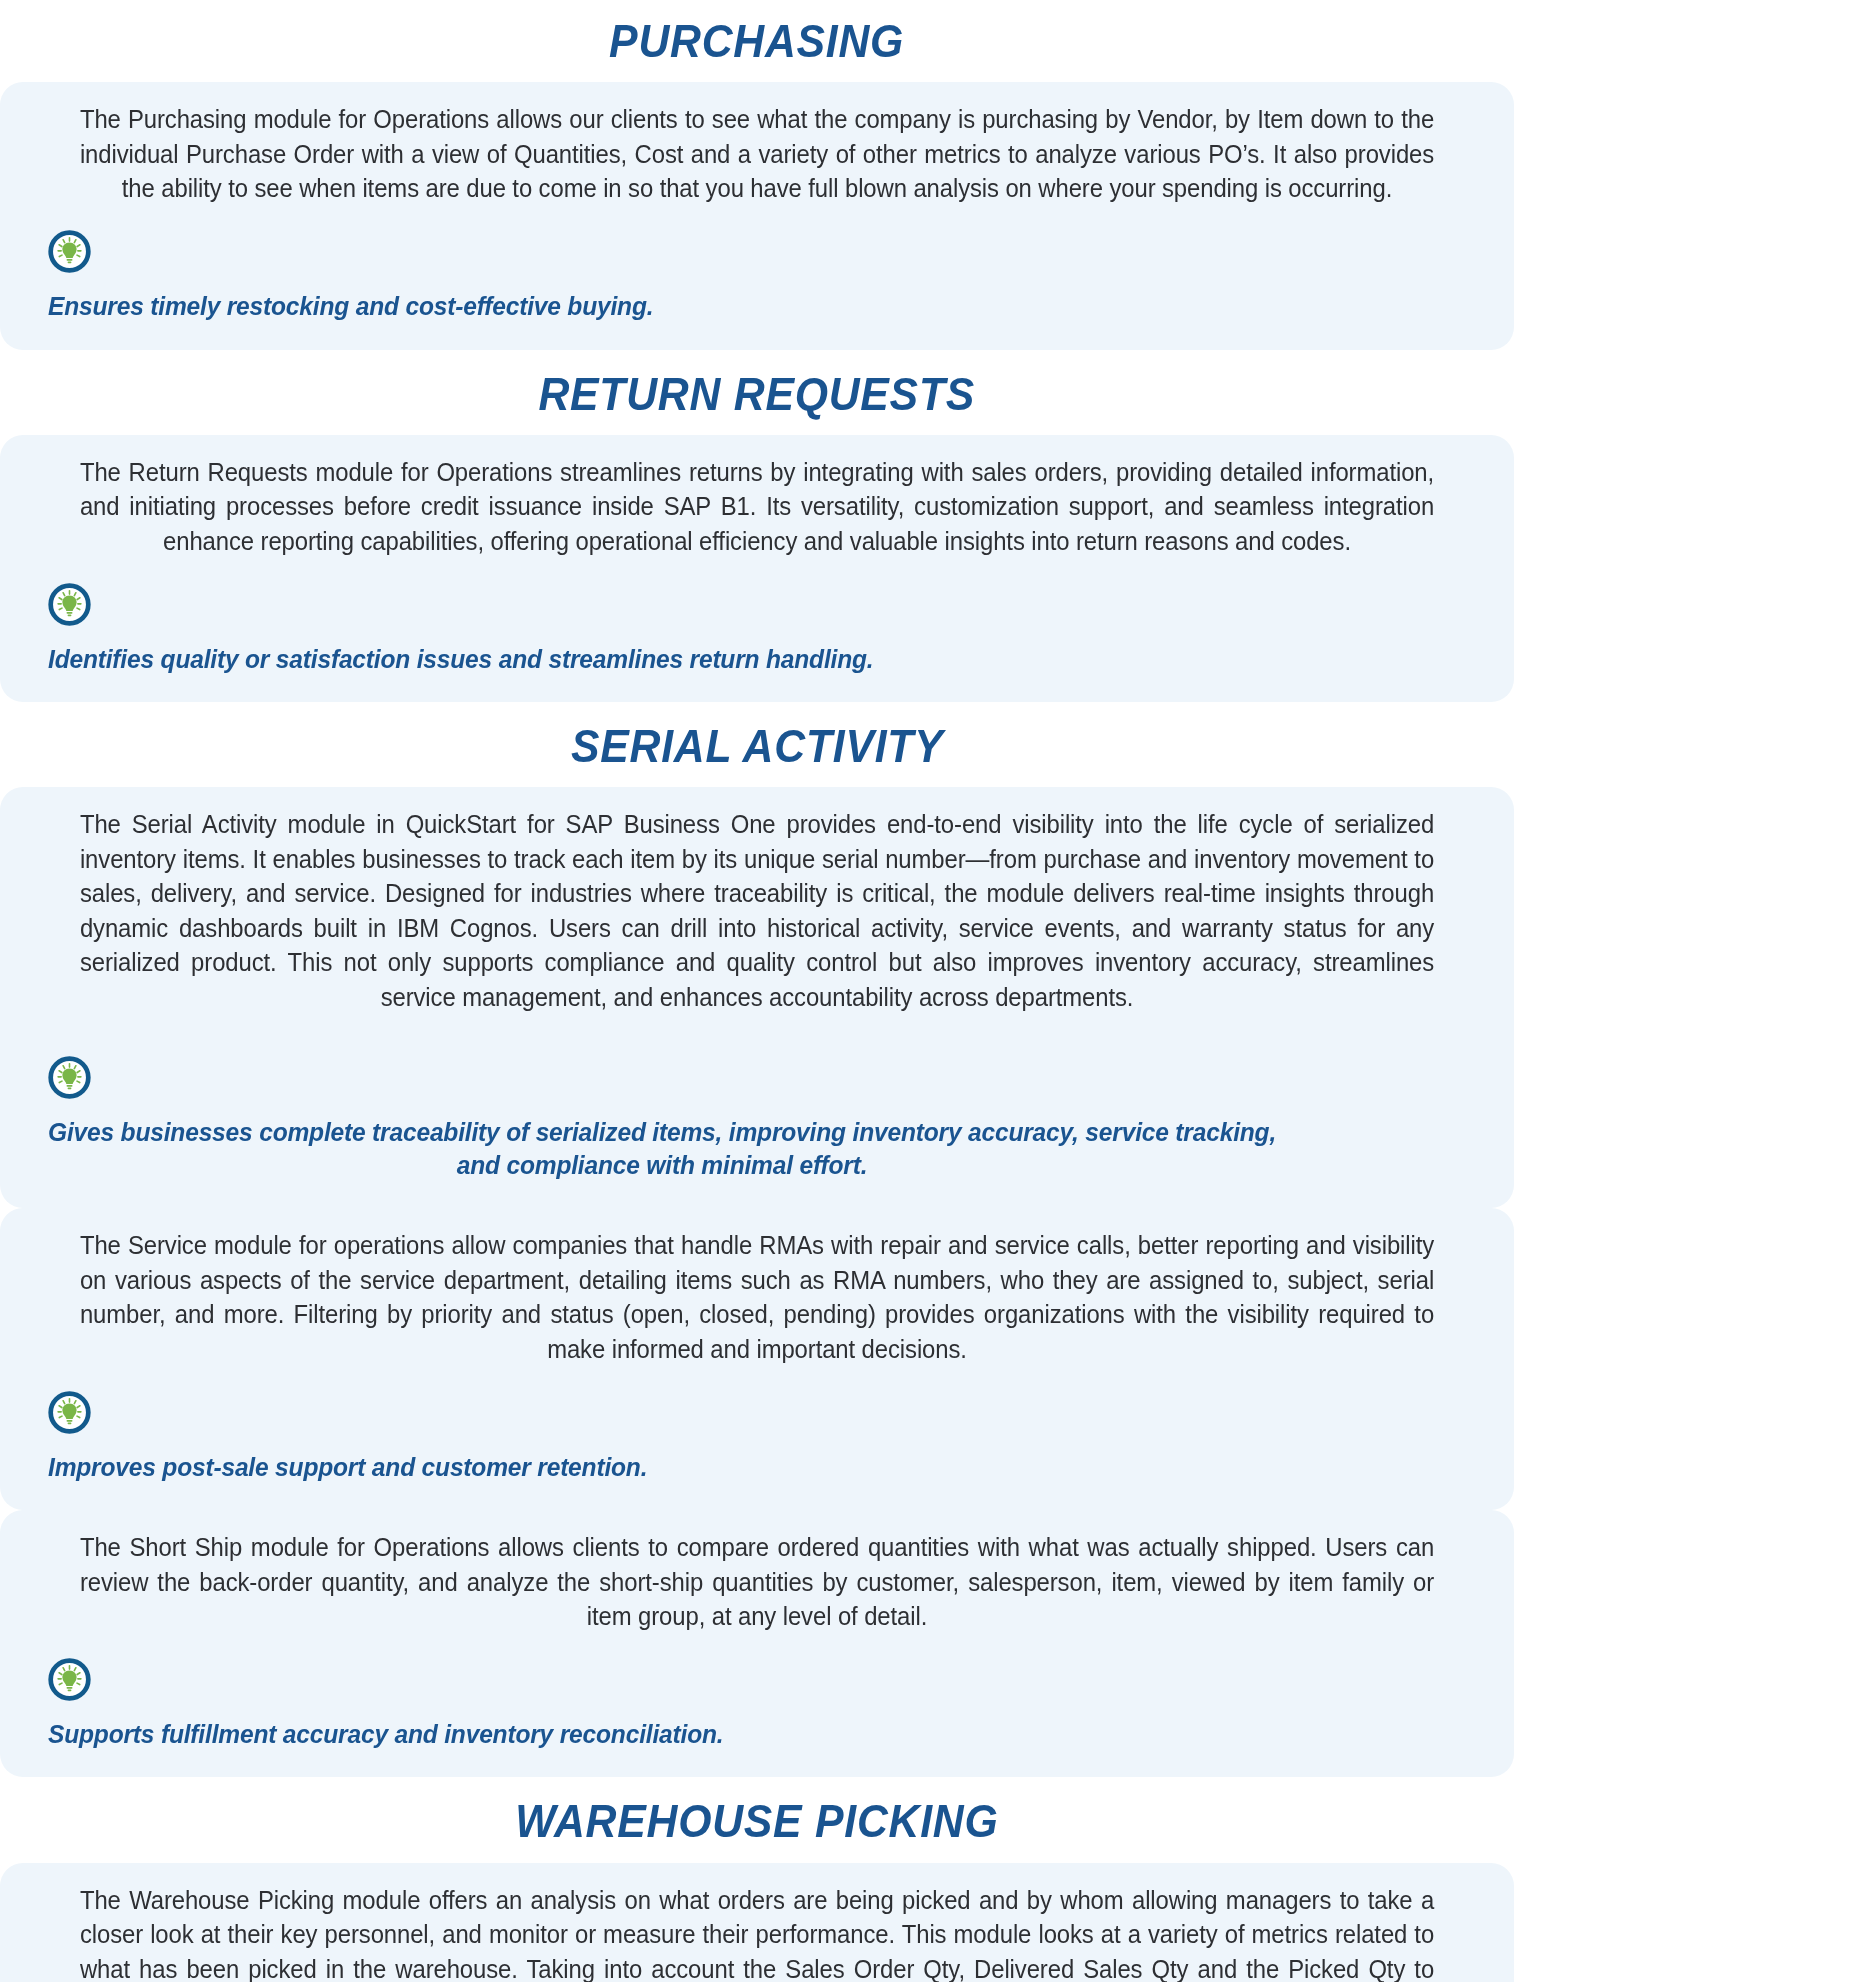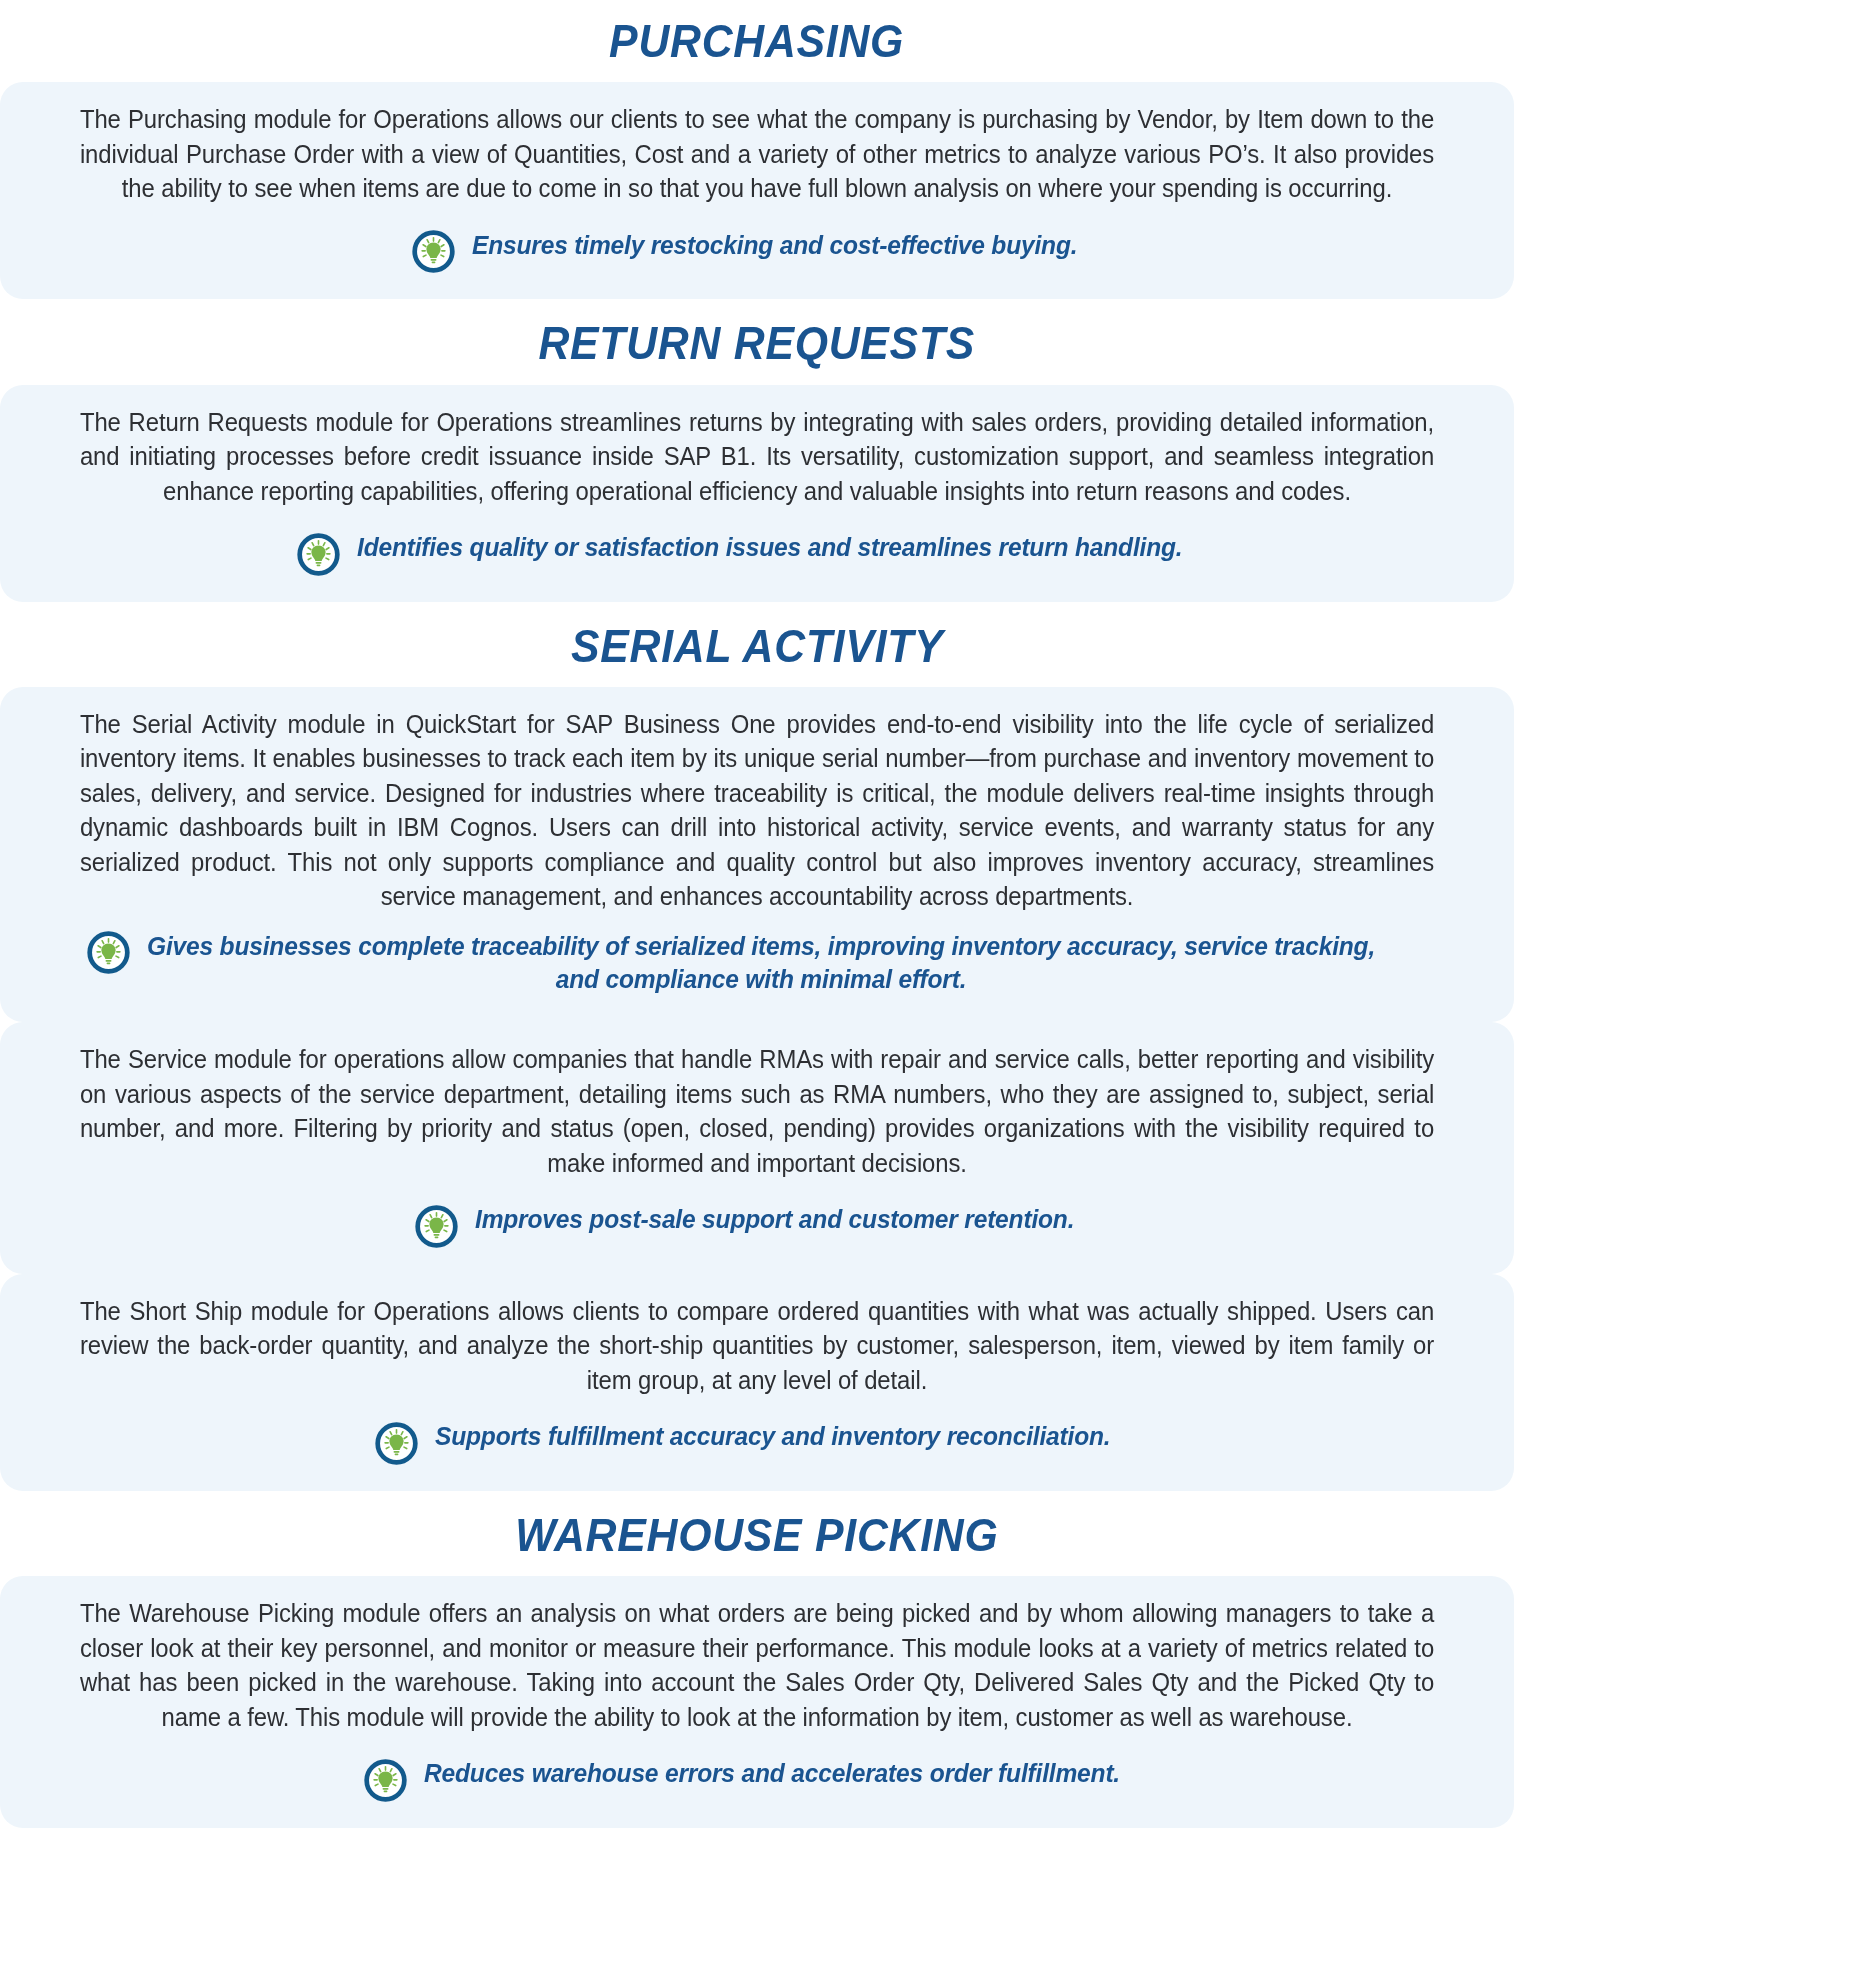--- a/index.html
+++ b/index.html
@@ -59,25 +59,26 @@
     text-align-last:center;
     transform:scaleX(0.955);
     transform-origin:center top;
     letter-spacing:-0.1px;
   }
 
   
   .callout {
     display:flex;
     align-items:flex-start;
-    justify-content:center;
+    justify-content:flex-end;
     gap:17px;
     margin-top:23px;
-  }
-  .callout.two-line { margin-top:16px; }
+    flex-direction:column;
+  }
+  .callout.two-line { margin-top:40px; }
 
   .bulb-icon {
     flex:0 0 auto;
     width:43px;
     height:43px;
     margin-top:1.5px;
   }
   .bulb-icon svg { display:block; width:43px; height:43px; }
 
   .callout-text {

